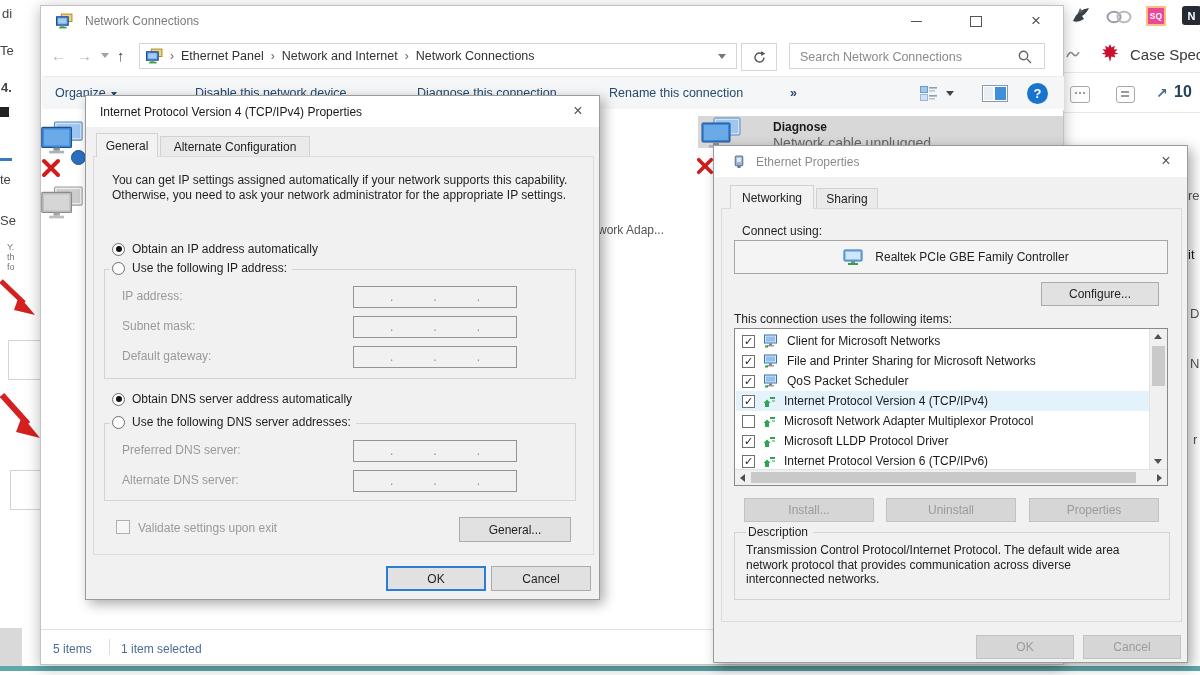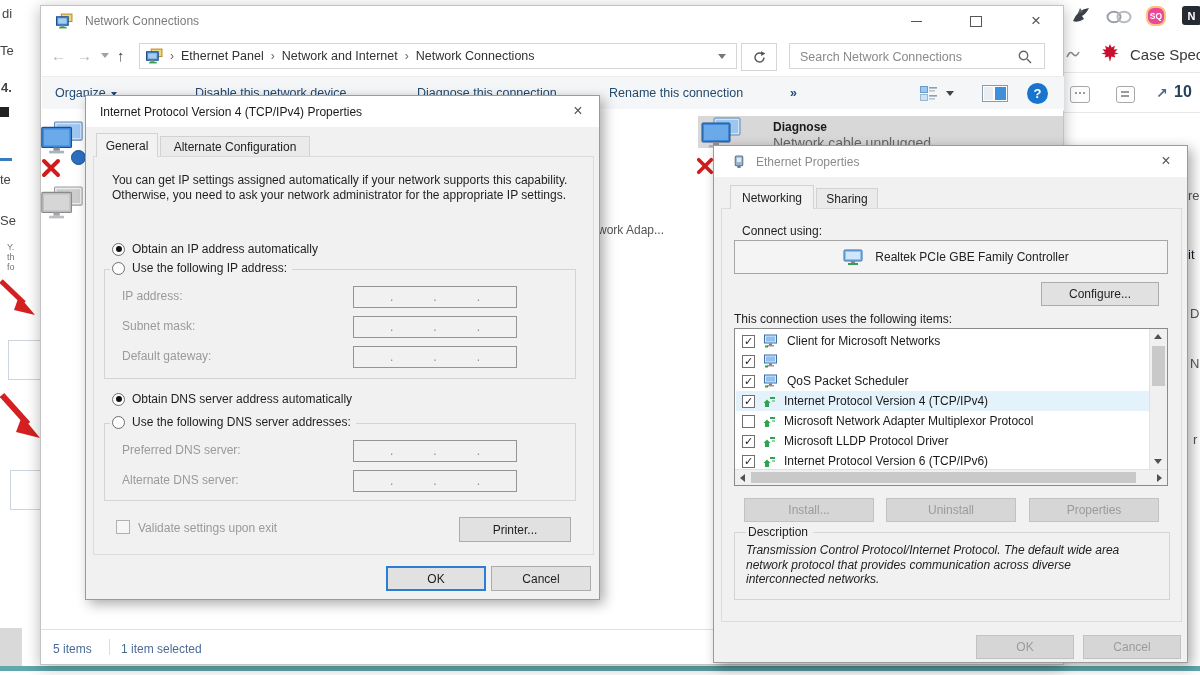--- a/index.html
+++ b/index.html
@@ -79,21 +79,21 @@
   .licon{flex:none;display:flex;}
   .vscroll{position:absolute;right:0;top:0;width:17px;background:#f0f0f0;border-left:1px solid #e2e2e2;}
   .hscroll{position:absolute;left:0;bottom:0;height:16px;width:100%;background:#f0f0f0;border-top:1px solid #e2e2e2;box-sizing:border-box;}
   .sthumbv{position:absolute;left:2px;width:13px;background:#c9c9c9;}
   .sthumbh{position:absolute;top:2px;height:11px;background:#c9c9c9;}
   .sarr{position:absolute;width:0;height:0;}
   .tri-up-g{border-left:4px solid transparent;border-right:4px solid transparent;border-bottom:5px solid #505050;}
   .tri-dn-g{border-left:4px solid transparent;border-right:4px solid transparent;border-top:5px solid #505050;}
   .tri-l-g{border-top:4px solid transparent;border-bottom:4px solid transparent;border-right:5px solid #505050;}
   .tri-r-g{border-top:4px solid transparent;border-bottom:4px solid transparent;border-left:5px solid #505050;}
-  .desc-text{position:absolute;font-size:12px;color:#222;line-height:14.5px;font-style:italic;}
+  .desc-text{position:absolute;font-size:12px;color:#222;line-height:14.5px;}
 
   
   .frag{position:absolute;font-size:13px;color:#444;white-space:nowrap;}
   .tinyfrag{position:absolute;font-size:9px;color:#777;}
   .bgbox{position:absolute;border:1px solid #ccd5de;}
   .badge{display:flex;align-items:center;justify-content:center;font-weight:bold;color:#fff;box-sizing:border-box;}
   .divline{position:absolute;background:#e8e8e8;height:1px;}
   .tealline{position:absolute;left:0;top:666px;width:1200px;height:5px;background:#5fa8ac;}
   .redx{position:absolute;}
   .grayicon-sm{position:absolute;border:1px solid #a8a8a8;border-radius:3px;background:#fdfdfd;}
@@ -129,21 +129,21 @@
 
   <div class="abs" style="left:1062px;top:0;width:138px;height:675px;background:#fff;">
     <svg class="abs" style="left:8px;top:5px;" width="22" height="22" viewBox="0 0 22 22">
       <path d="M3 16 Q8 4 19 3 Q16 9 12 11 L14 14 Q8 18 3 16 Z" fill="#3a4148"></path>
       <path d="M10 3 L13 7 L8 8 Z" fill="#59636c"></path>
     </svg>
     <svg class="abs" style="left:44px;top:10px;" width="28" height="14" viewBox="0 0 28 14">
       <ellipse cx="8" cy="7" rx="6.5" ry="5.3" fill="none" stroke="#9aa0a6" stroke-width="2"></ellipse>
       <ellipse cx="18" cy="7" rx="6.5" ry="5.3" fill="none" stroke="#b4babf" stroke-width="2"></ellipse>
     </svg>
-    <div class="abs badge" style="left:84px;top:6px;width:20px;height:20px;background:#ec4899;border-radius:8px;font-size:8.5px;border:2px solid #ffc07d;">SQ</div>
+    <div class="abs badge" style="left:84px;top:6px;width:20px;height:20px;background:#ec4899;border-radius:0;font-size:8.5px;border:2px solid #ffc07d;">SQ</div>
     <div class="abs badge" style="left:120px;top:6px;width:19px;height:19px;background:#252a33;border-radius:3px;font-size:11px;">N</div>
 
     <svg class="abs" style="left:4px;top:48px;" width="14" height="12" viewBox="0 0 14 12">
       <path d="M1 9 Q4 2 7 6 T13 4" fill="none" stroke="#8a8a8a" stroke-width="1.6"></path>
     </svg>
     <svg class="abs" style="left:38px;top:43px;" width="20" height="20" viewBox="0 0 20 20">
       <path d="M10 1 L11.6 4.4 L15 2.8 L13.8 6.6 L17.6 6.2 L14.8 9.2 L18.6 10.8 L14.2 11.6 L15.4 14.6 L11.4 13.4 L10 19 L8.6 13.4 L4.6 14.6 L5.8 11.6 L1.4 10.8 L5.2 9.2 L2.4 6.2 L6.2 6.6 L5 2.8 L8.4 4.4 Z" fill="#c8102e"></path>
     </svg>
     <span class="abs" style="left:68px;top:46px;font-size:15px;color:#3a3a3a;white-space:nowrap;">Case Spec</span>
     <div class="divline" style="left:0;top:72px;width:138px;"></div>
@@ -340,21 +340,21 @@
       <span class="radio"></span>
       <span class="rlabel">Use the following DNS server addresses:</span>
     </div>
     <span class="dislbl" style="left:36px;top:347px;">Preferred DNS server:</span>
     <div class="ipbox" style="left:267px;top:344px;">.            .            .</div>
     <span class="dislbl" style="left:36px;top:377px;">Alternate DNS server:</span>
     <div class="ipbox" style="left:267px;top:374px;">.            .            .</div>
 
     <div class="cbx" style="left:30px;top:424px;"></div>
     <span class="dislbl" style="left:52px;top:425px;">Validate settings upon exit</span>
-    <div class="btn" style="left:373px;top:421px;width:112px;height:25px;">Printer...</div>
+    <div class="btn" style="left:373px;top:421px;width:112px;height:25px;">General...</div>
 
     <div class="btn def" style="left:300px;top:470px;width:100px;height:25px;">OK</div>
     <div class="btn" style="left:405px;top:470px;width:100px;height:25px;">Cancel</div>
   </div>
 
   <div class="dlg" style="left:713px;top:145px;width:475px;height:518px;z-index:40;">
     <div class="dtitlebar">
       <svg class="abs" style="left:18px;top:9px;" width="14" height="14" viewBox="0 0 13 13">
         <rect x="3" y="1" width="7" height="9" rx="1" fill="#9ab4cc" stroke="#5d7792"></rect>
         <rect x="4.5" y="2.5" width="4" height="4" fill="#dce8f2"></rect>
@@ -403,20 +403,21 @@
           </span>
         <span class="licon">
             <svg width="16" height="14" viewBox="0 0 16 13">
               <rect x="1.5" y="0.5" width="12" height="8" fill="#dbeafc" stroke="#3c6ea5"></rect>
               <rect x="3" y="2" width="9" height="5" fill="#8fc0ef"></rect>
               <rect x="6" y="9" width="3" height="1.5" fill="#7a7a7a"></rect>
               <rect x="4" y="10.5" width="7" height="1.5" fill="#9a9a9a"></rect>
               <rect x="2" y="11" width="3" height="2" fill="#31a24c"></rect>
             </svg>
           </span>
+        <span class="ltext">File and Printer Sharing for Microsoft Networks</span>
       </div>
       <div class="lrow" style="top:42px;">
         <span class="lcbx">
             <span class="mk">✓</span>
           </span>
         <span class="licon">
             <svg width="16" height="14" viewBox="0 0 16 13">
               <rect x="1.5" y="0.5" width="12" height="8" fill="#dbeafc" stroke="#3c6ea5"></rect>
               <rect x="3" y="2" width="9" height="5" fill="#8fc0ef"></rect>
               <rect x="6" y="9" width="3" height="1.5" fill="#7a7a7a"></rect>

